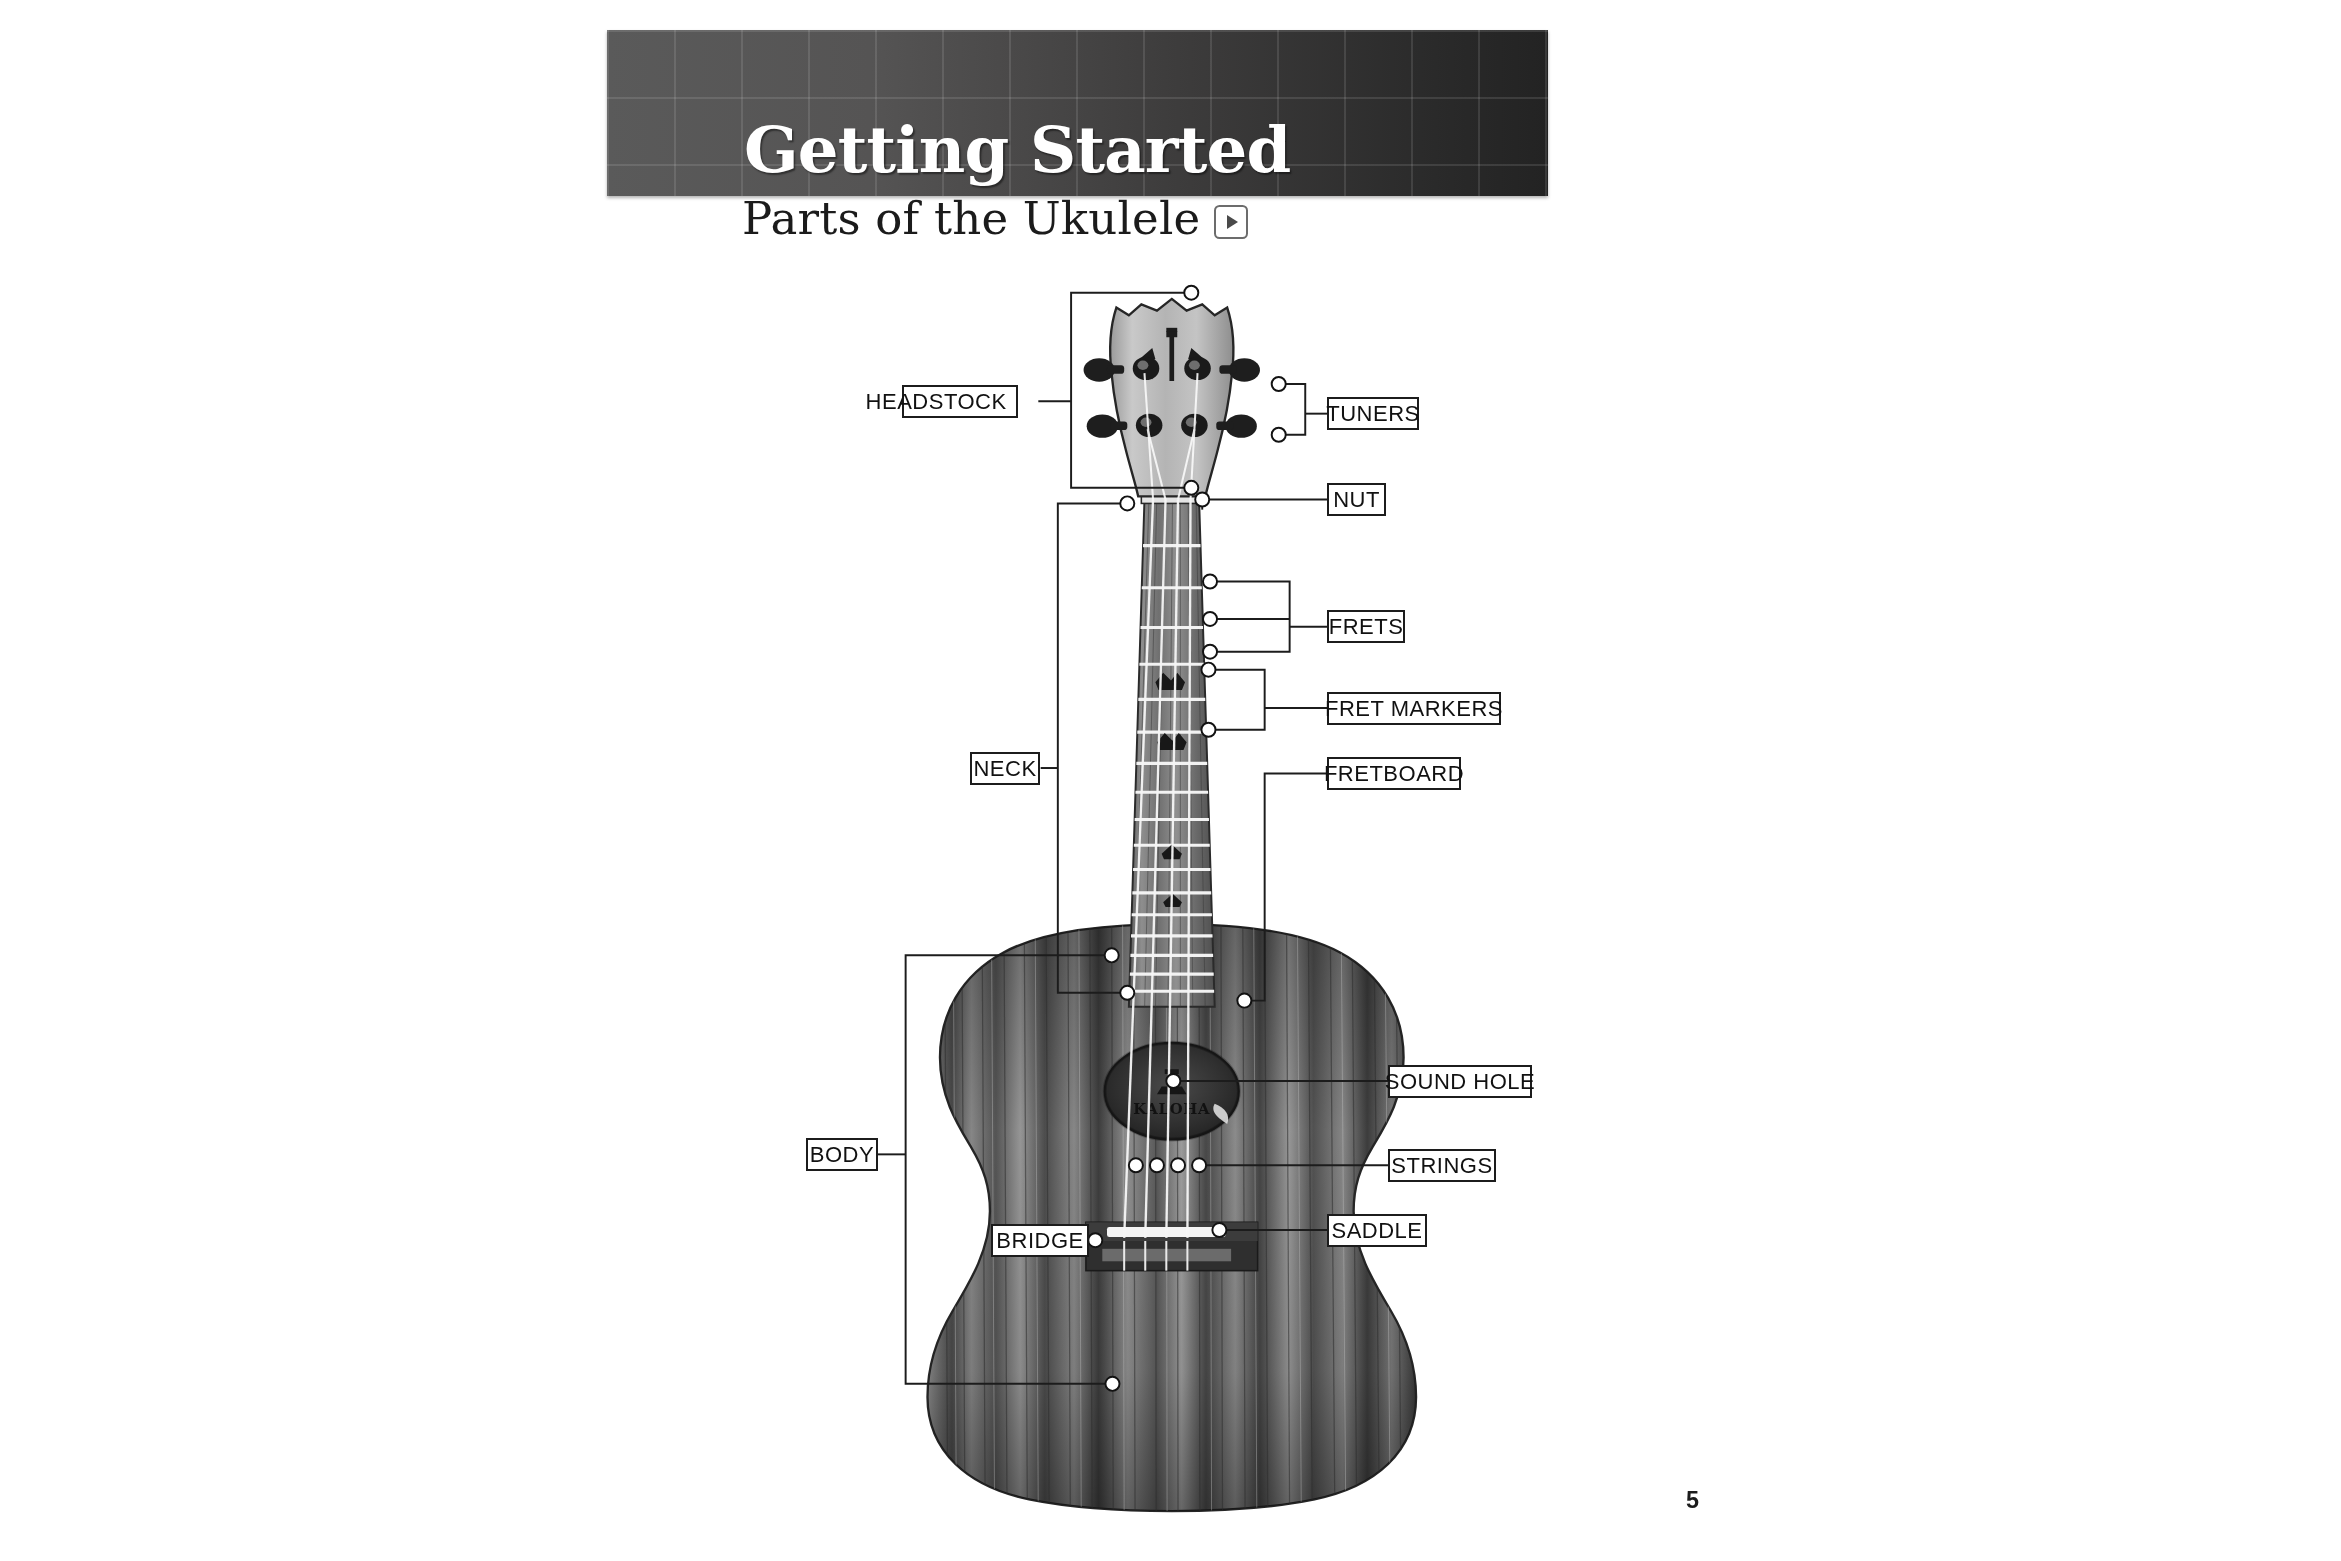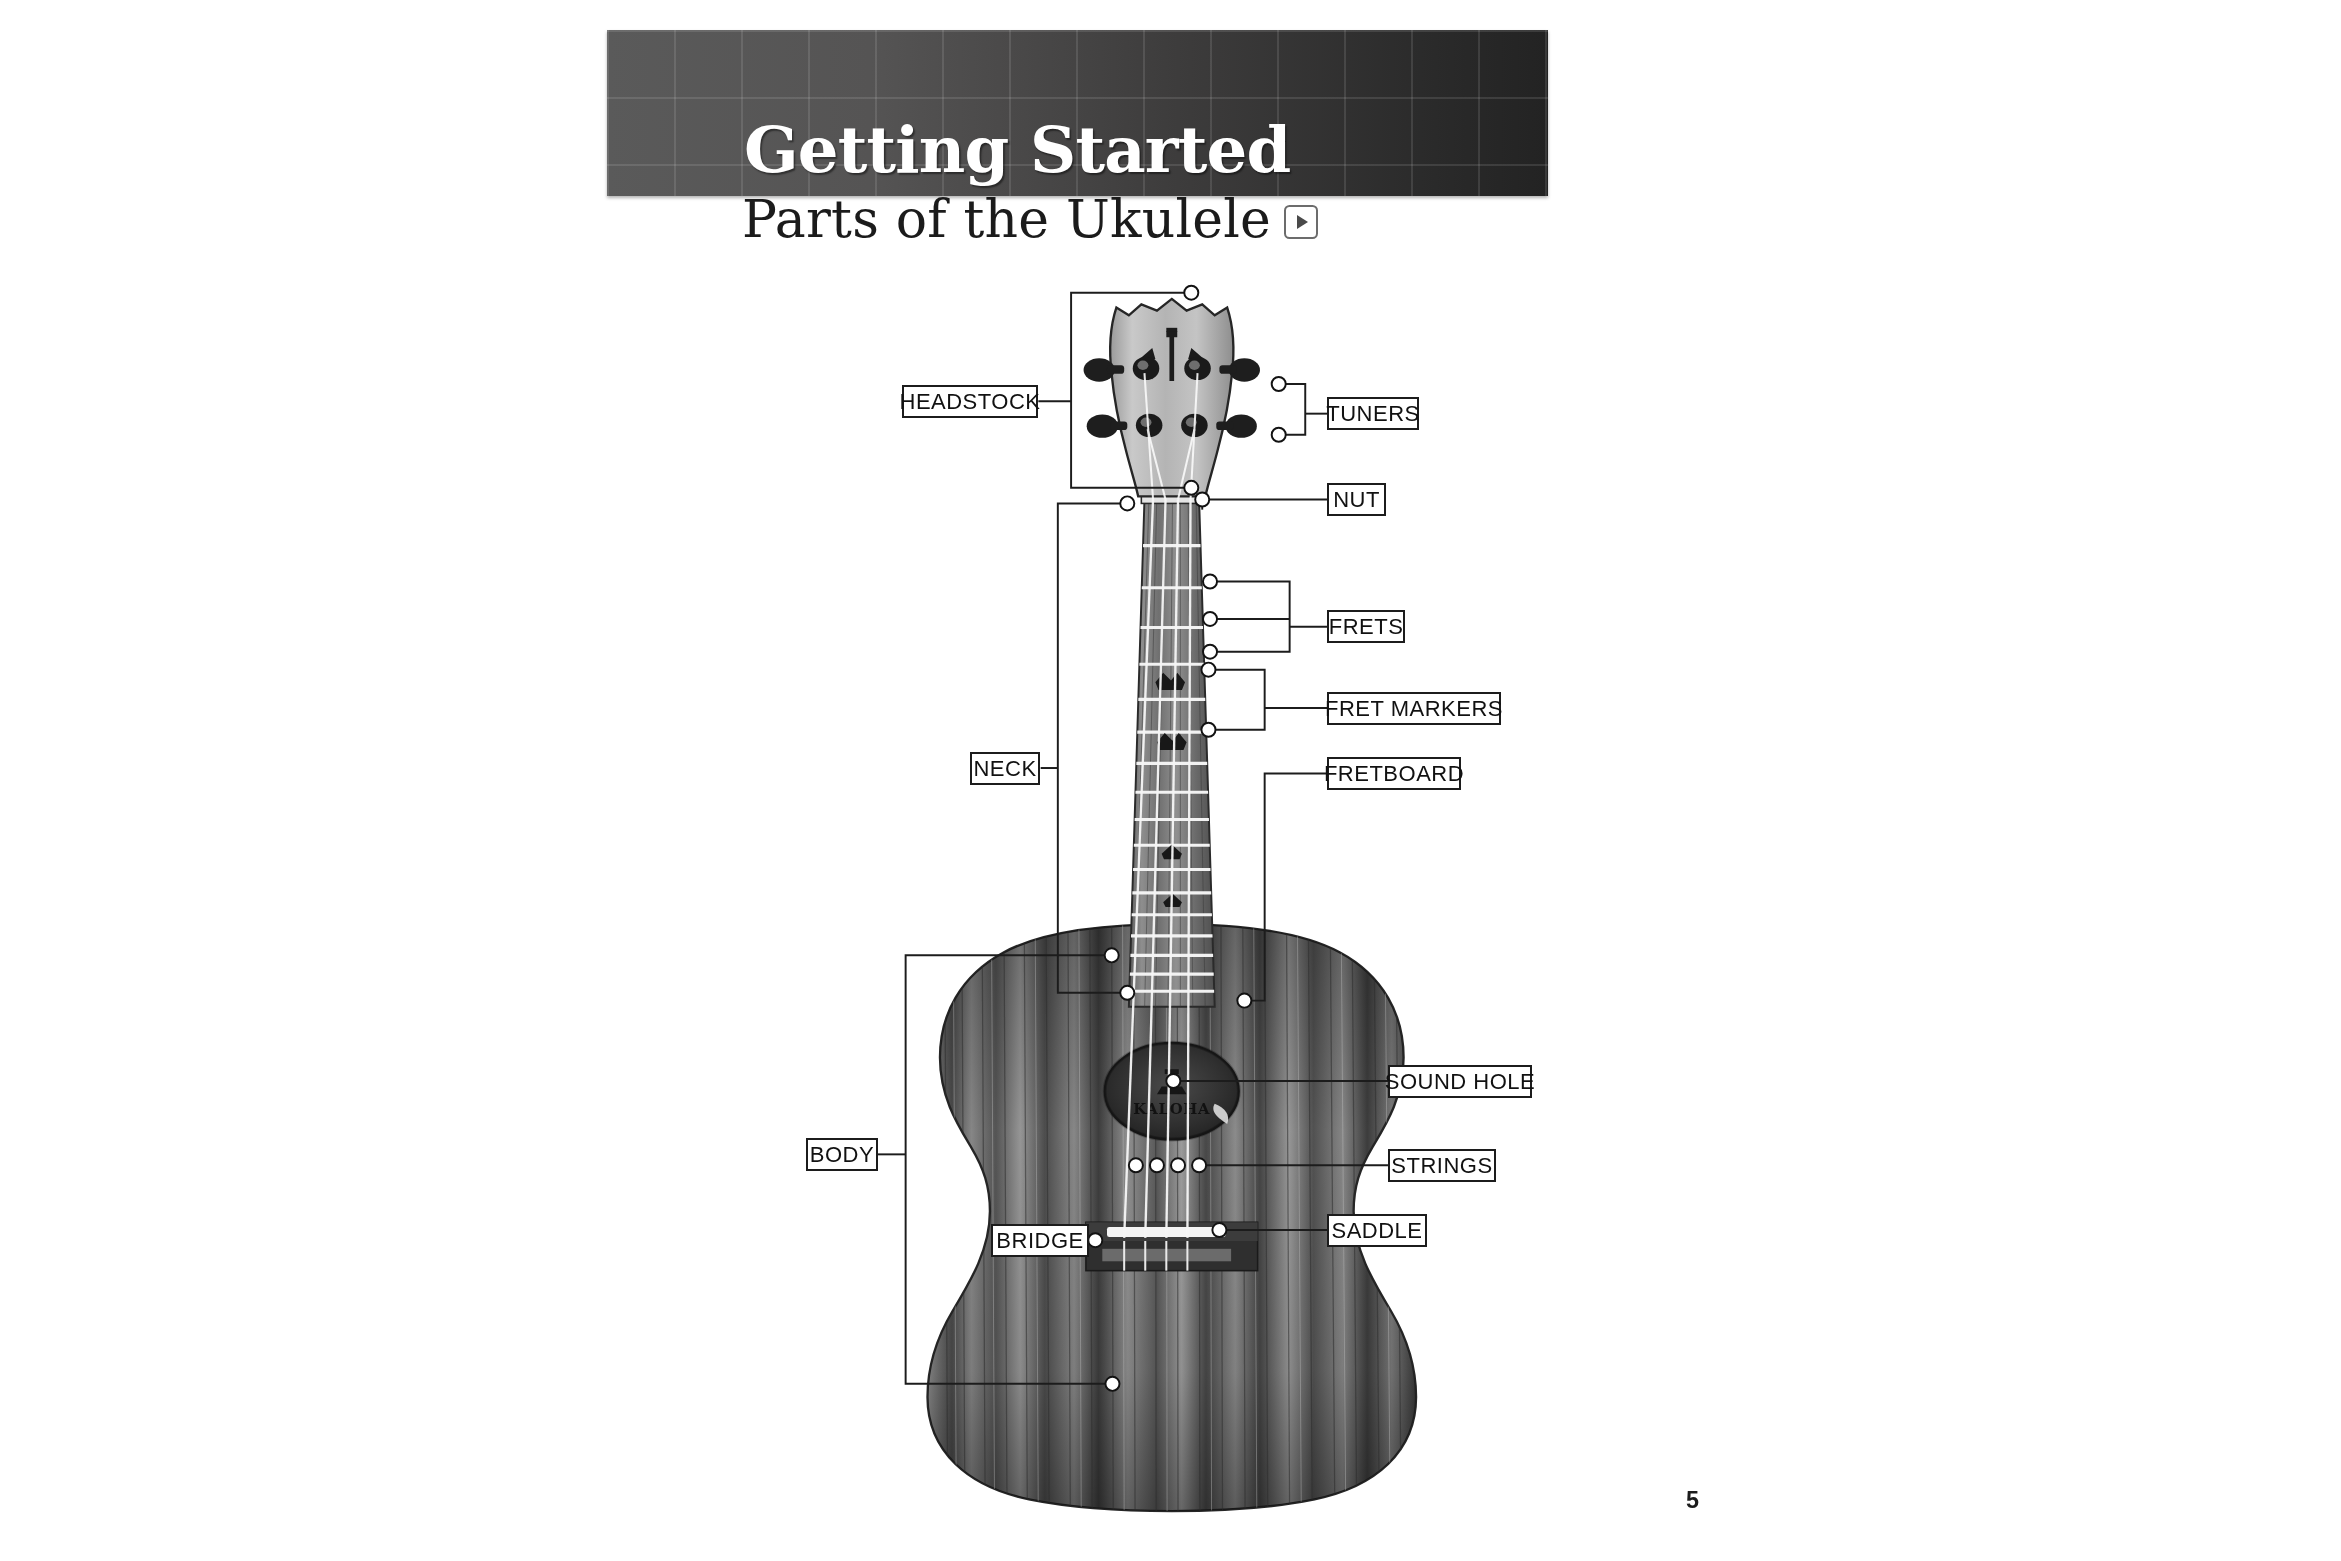--- a/index.html
+++ b/index.html
@@ -31,21 +31,21 @@
     white-space:nowrap;
   }
 
   
   #subtitle-row{
     position:absolute;left:742px;top:191px;height:55px;
     display:flex;align-items:center;gap:13.3px;
   }
   #subtitle{
     font-family:"DejaVu Serif","Liberation Serif",serif;
-    font-size:52px;color:#1b1b1b;white-space:nowrap;letter-spacing:0.2px;
+    font-size:45px;color:#1b1b1b;white-space:nowrap;letter-spacing:0.2px;
   }
   #play-icon{
     width:30px;height:30px;border:2.3px solid #6c6c6c;border-radius:5.5px;
     display:flex;align-items:center;justify-content:center;margin-top:7.8px;
     background:#fff;
   }
   #play-icon .tri{
     width:0;height:0;border-left:11.7px solid #4a4a4a;
     border-top:7.8px solid transparent;border-bottom:7.8px solid transparent;
     margin-left:3.1px;
@@ -411,21 +411,21 @@
       <circle cx="1455" cy="1493" r="9"></circle>
       <circle cx="1482" cy="1493" r="9"></circle>
       <circle cx="1509" cy="1493" r="9"></circle>
       <circle cx="1536" cy="1493" r="9"></circle>
       <circle cx="1562" cy="1576" r="9"></circle>
       <circle cx="1403" cy="1589" r="9"></circle>
       <circle cx="1425" cy="1773" r="9"></circle>
     </g>
   </svg>
 
-  <div class="lbl" style="left:902px;top:385px;width:136px;">
+  <div class="lbl" style="left:902px;top:385px;width:116px;justify-content:flex-end;">
     <span>HEADSTOCK</span>
   </div>
 
   <div class="lbl" style="left:1327px;top:397px;width:92px;">
     <span>TUNERS</span>
   </div>
 
   <div class="lbl" style="left:1327px;top:483px;width:59px;">
     <span>NUT</span>
   </div>

